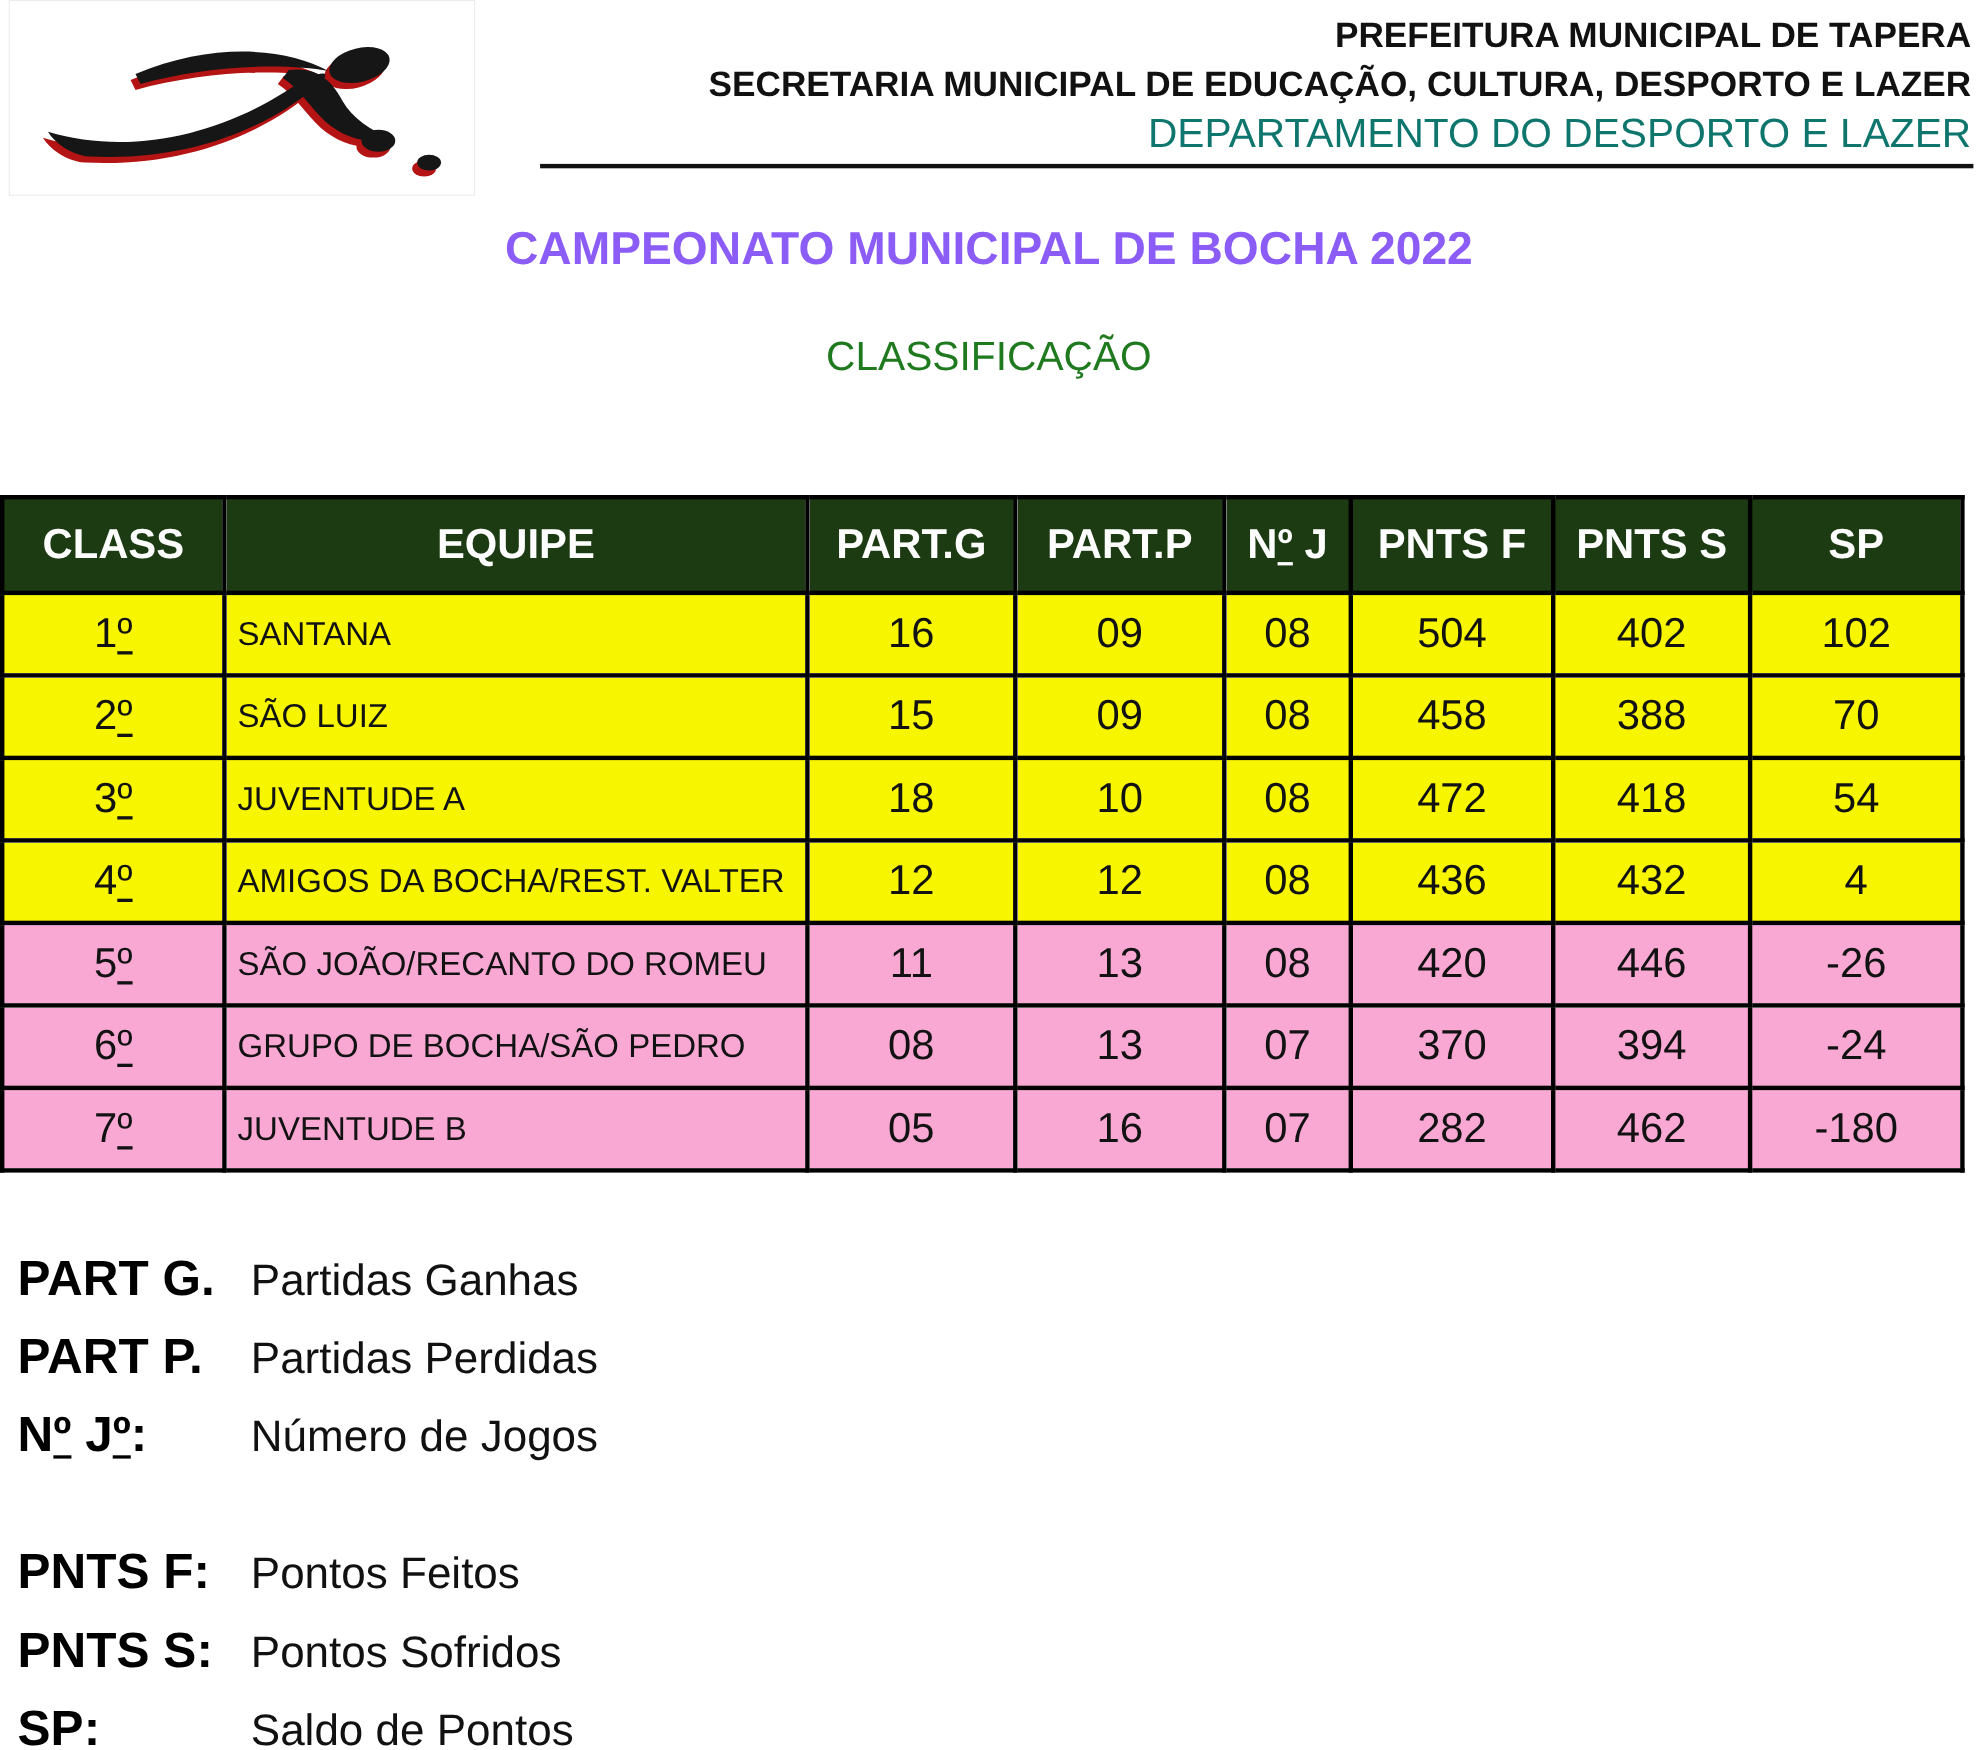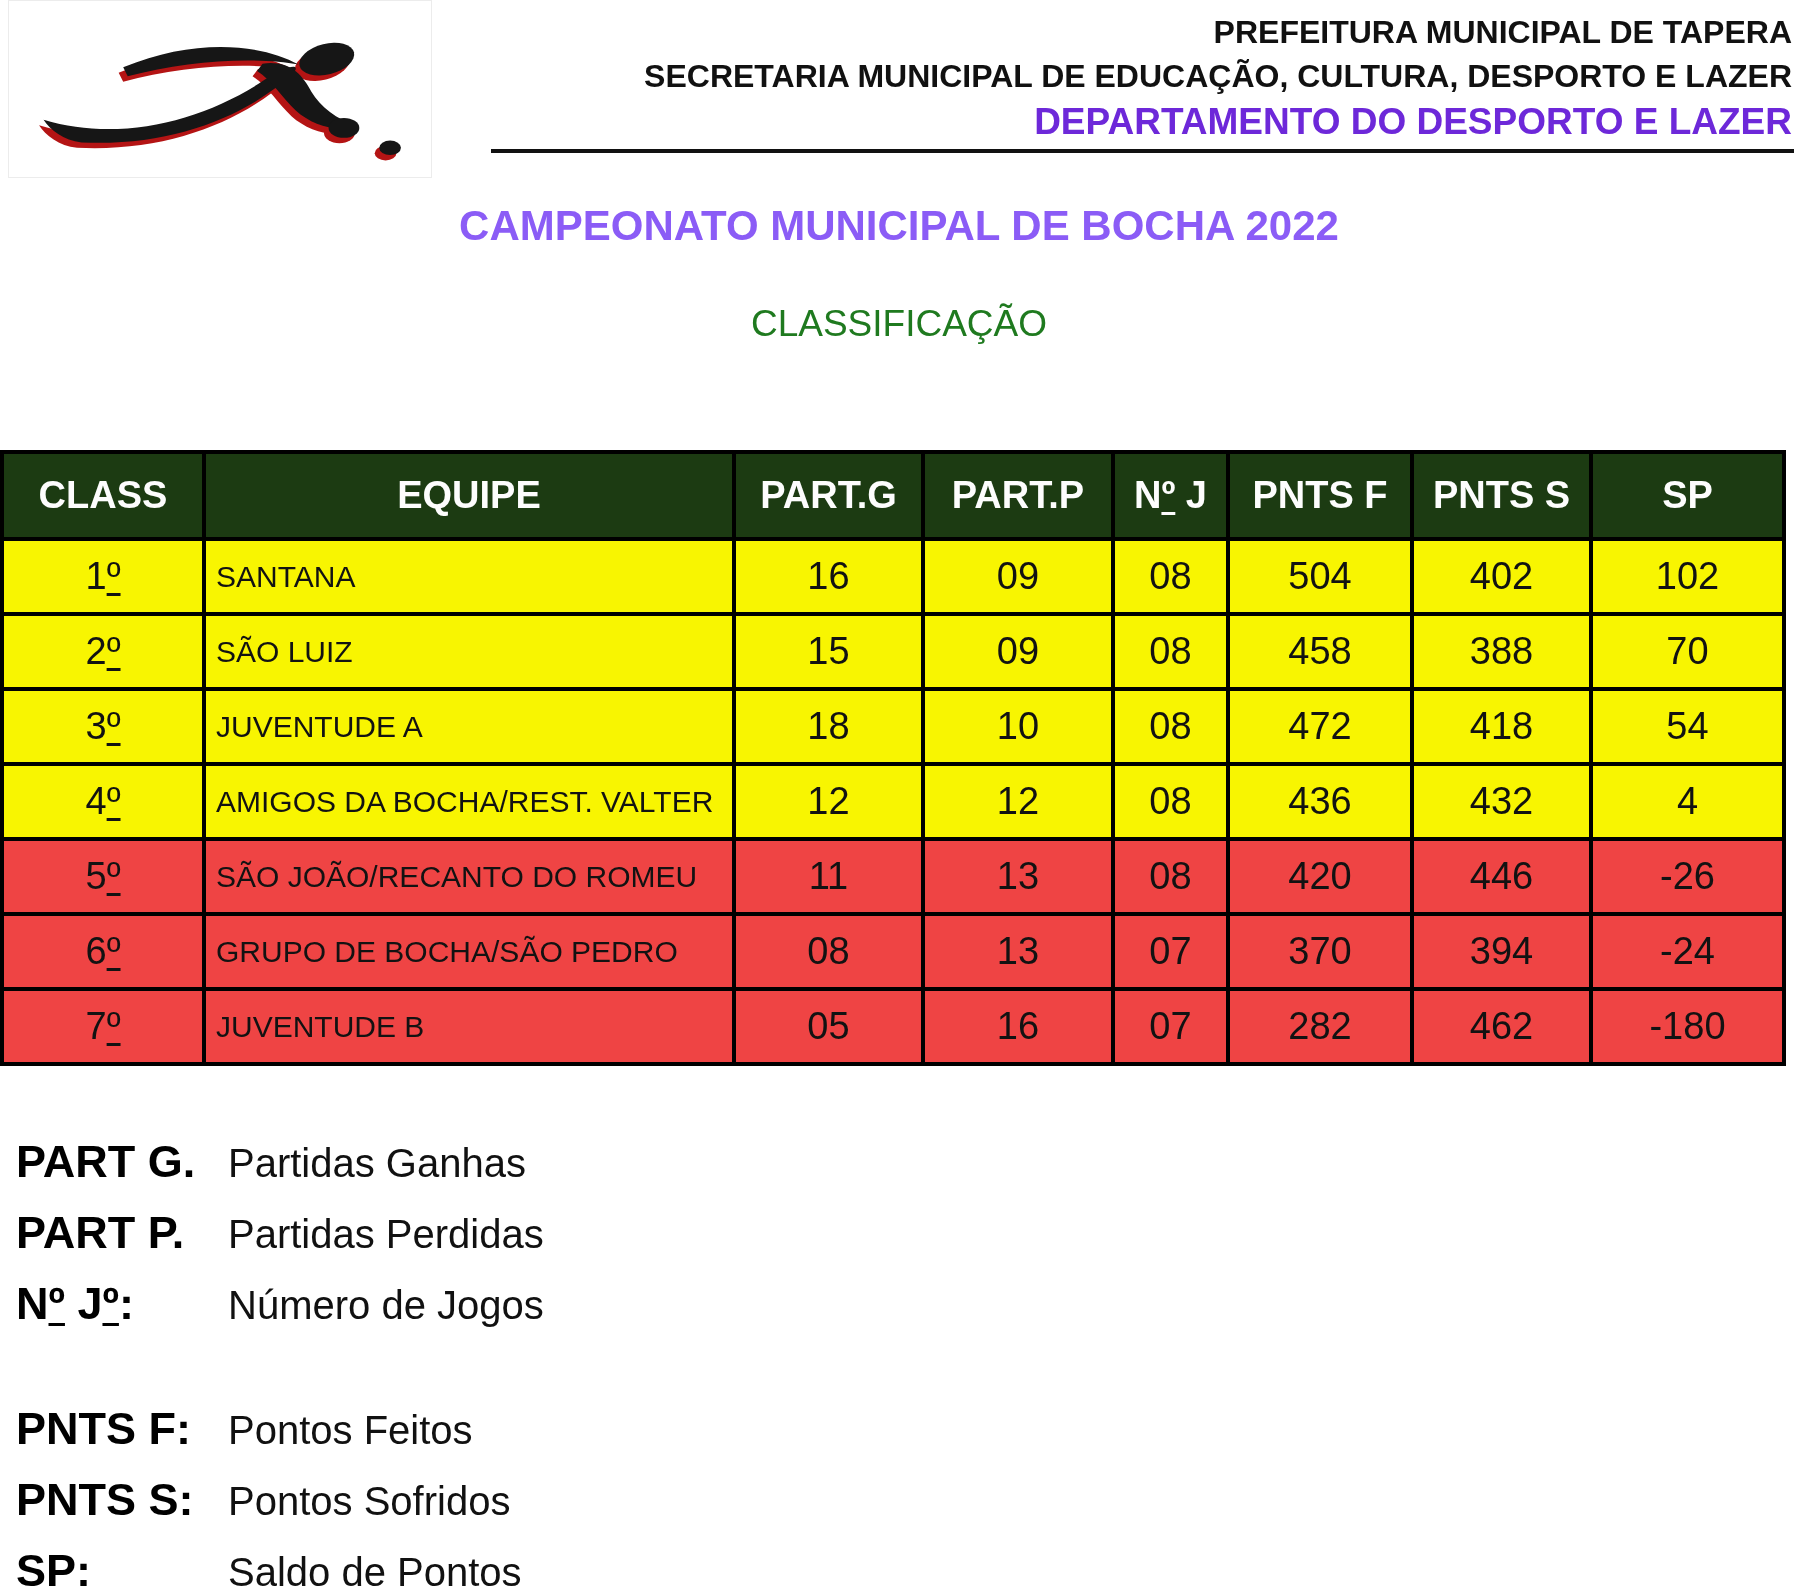--- a/index.html
+++ b/index.html
@@ -26,21 +26,21 @@
     position: absolute;
     right: 6px; top: 10px;
     width: 1340px;
     text-align: right;
   }
   .header-line1, .header-line2 {
     font-size: 32px; font-weight: bold; color: #111;
     line-height: 44px;
   }
   .header-line3 {
-    font-size: 37px; font-weight: bold; color: #6d28d9;
+    font-size: 37px; font-weight: normal; color: #0f766e;
     line-height: 48px;
   }
   .header-rule {
     position: absolute;
     left: 491px; right: 4px; top: 149px;
     height: 4px; background: #111;
   }
 
   
   .doc-title {
@@ -75,21 +75,21 @@
     background: #1c3b12;
     color: #fdfdfd;
     font-size: 38px;
     font-weight: bold;
     text-align: center;
   }
   table.standings td {
     height: 75px;
     font-size: 38px;
     text-align: center;
-    background: #ef4444;
+    background: #f9a8d4;
     color: #121212;
   }
   table.standings td.equipe {
     text-align: left;
     font-size: 30px;
     padding-left: 10px;
   }
   table.standings tr.hl td { background: #f8f501; }
   .ord { text-decoration: underline; text-underline-offset: 4px; text-decoration-thickness: 3px; }
 

